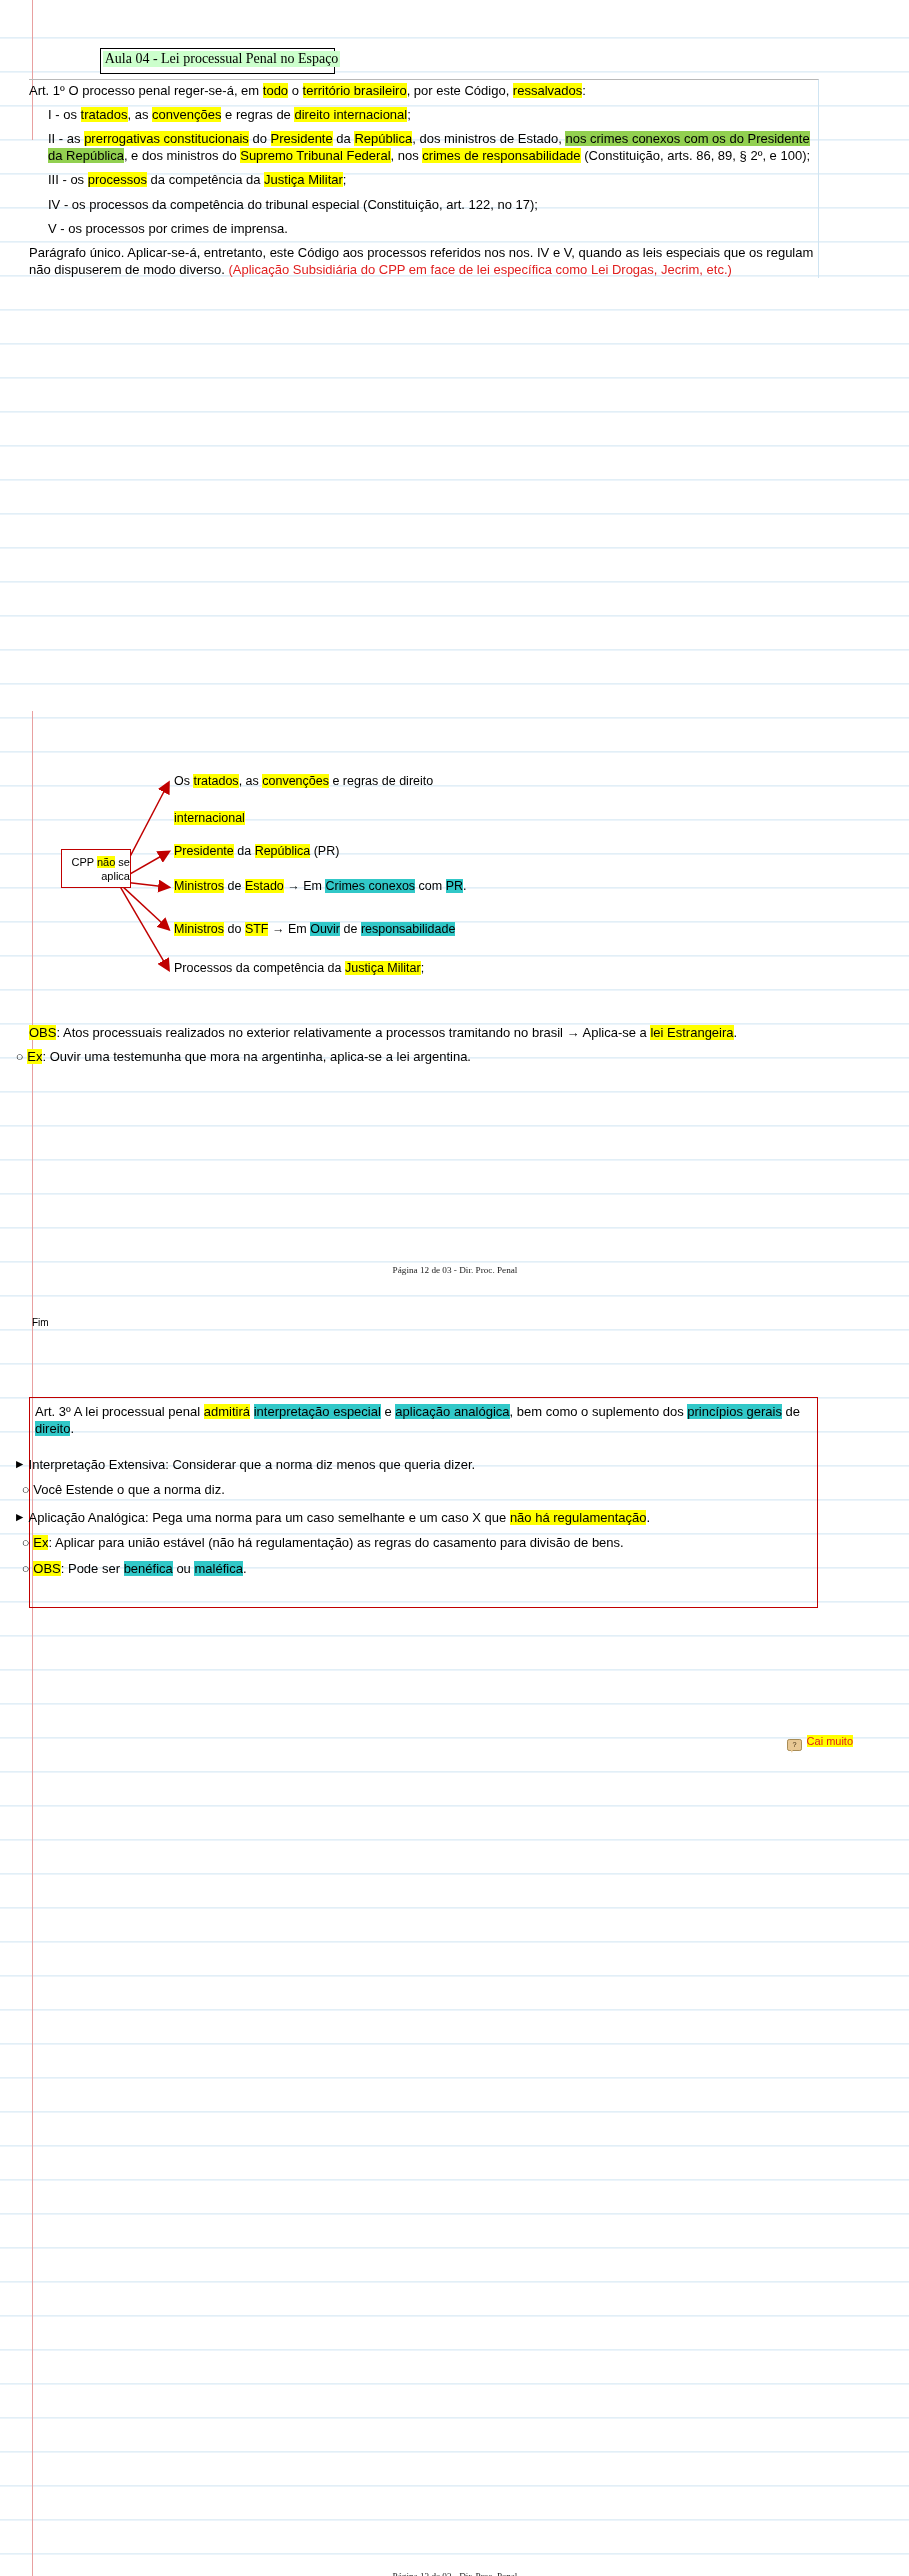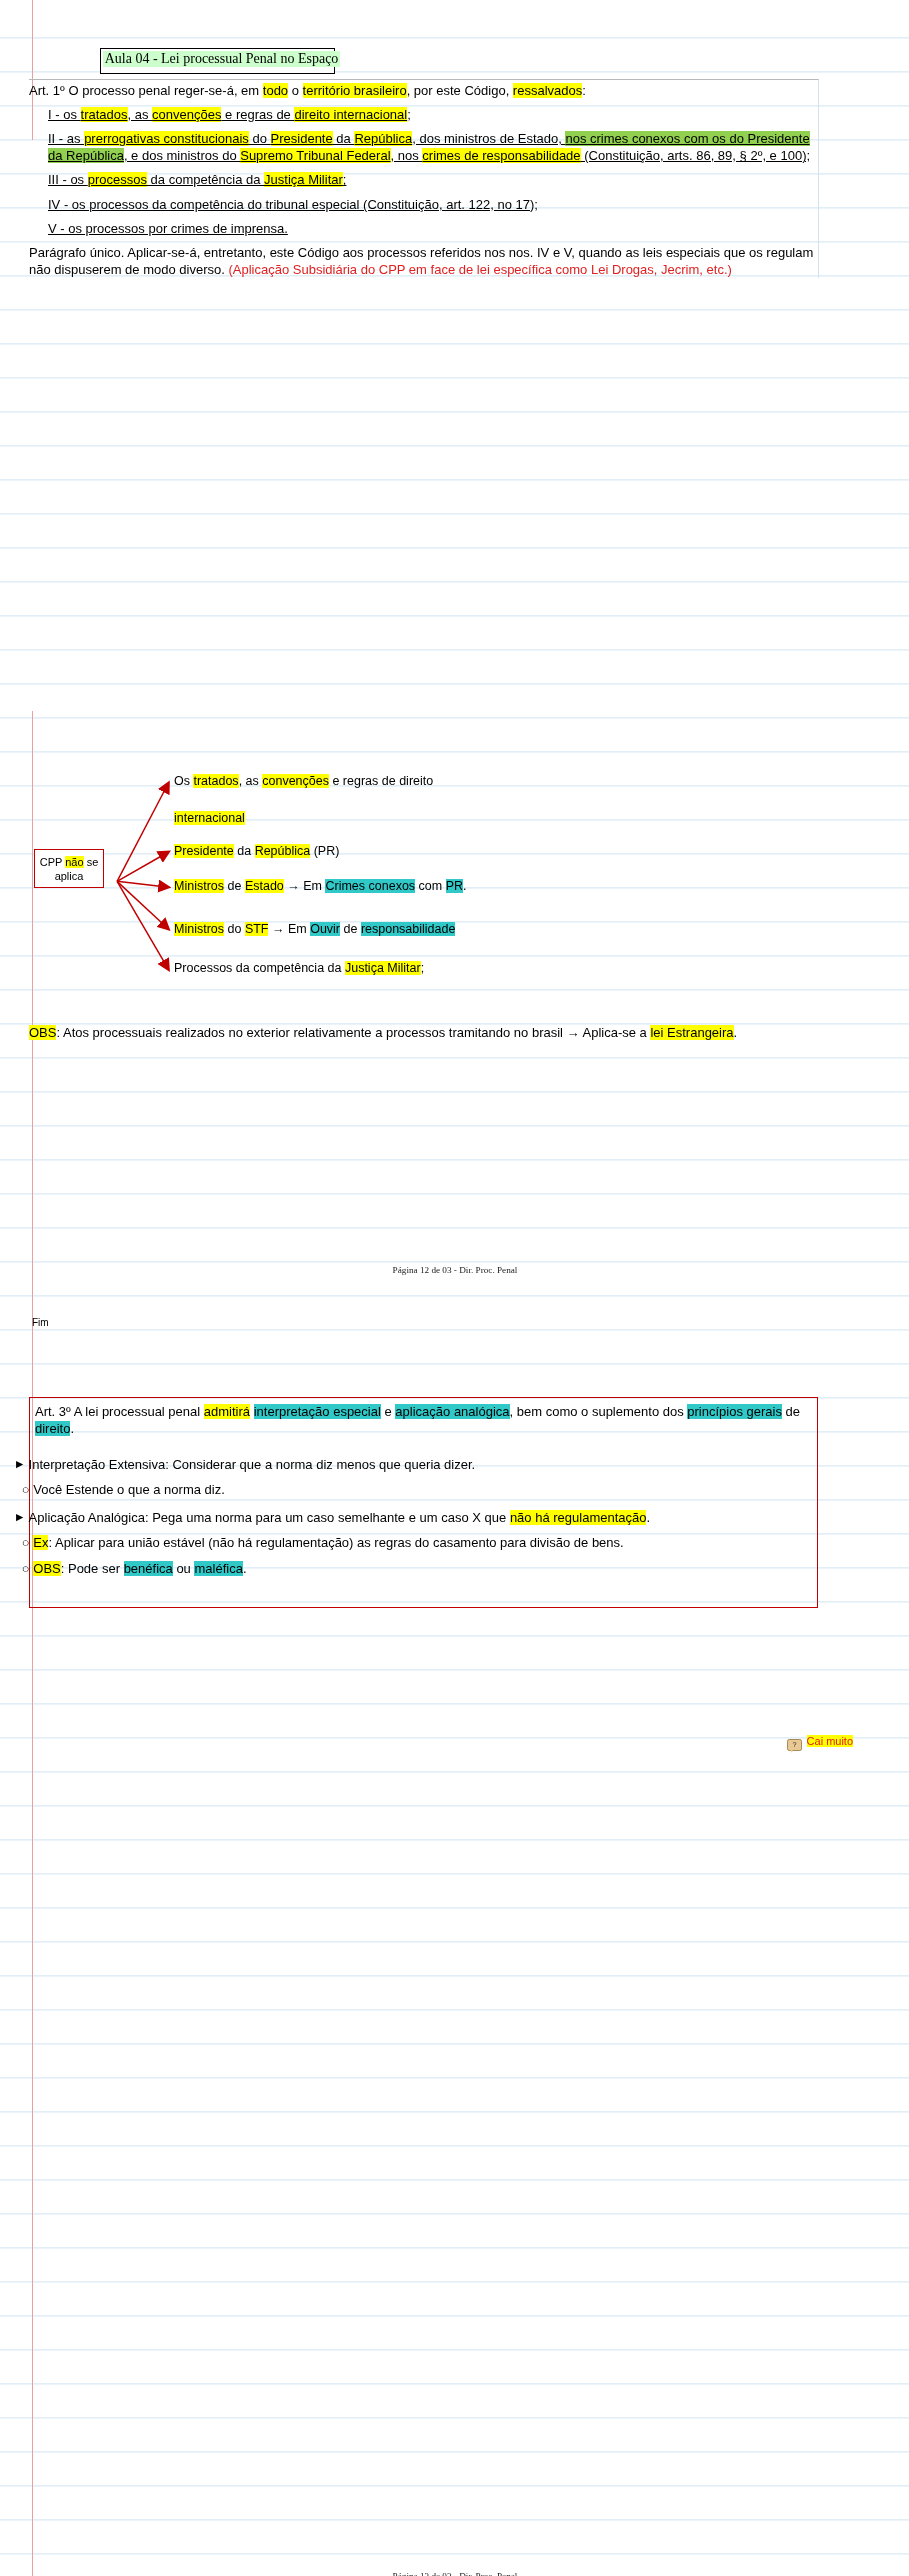--- a/index.html
+++ b/index.html
@@ -35,29 +35,29 @@
     white-space:nowrap;padding:0 1.5px;
   }
 
   
   #art1{
     position:absolute;left:29px;top:79px;width:789px;
     border-top:0.7px solid #b8b8b8;border-right:0.7px solid #cfe4f2;
     z-index:3;padding-top:1.5px;
   }
   #art1 p{margin:0 0 0 0;font-size:13px;line-height:17px;}
-  #art1 .ind{margin-left:19px;text-decoration:underline;}
+  #art1 .ind{margin-left:19px;}
   #art1 .gap{height:7.3px;}
 
   
   #diagram{position:absolute;left:29px;top:749px;width:800px;height:228px;z-index:4;}
   #cpp-box{
-    position:absolute;left:5px;top:100px;width:68px;height:37px;
+    position:absolute;left:32px;top:100px;width:68px;height:37px;
     border:1.1px solid #c00000;background:#fff;
-    display:flex;align-items:center;justify-content:center;text-align:center;
+    display:flex;align-items:center;justify-content:center;text-align:right;
     font-size:11px;line-height:14px;
   }
   #diagram svg{position:absolute;left:0;top:0;}
   .dline{position:absolute;font-size:12.5px;line-height:17px;white-space:nowrap;}
 
   
   #obs{position:absolute;left:29px;top:1024px;width:789px;z-index:3;font-size:13px;line-height:17px;}
   #obs .sub{margin-left:44px;text-indent:-13.2px;}
 
   
@@ -162,20 +162,23 @@
   <div class="dline" style="left:145px;top:94px;" id="db2"><span class="hl">Presidente</span><span> da </span><span class="hl">República</span><span> (PR)</span></div>
   <div class="dline" style="left:145px;top:129px;" id="db3"><span class="hl">Ministros</span><span> de </span><span class="hl">Estado</span><span> → Em </span><span class="hlc">Crimes conexos</span><span> com </span><span class="hlc">PR</span><span>.</span></div>
   <div class="dline" style="left:145px;top:172px;" id="db4"><span class="hl">Ministros</span><span> do </span><span class="hl">STF</span><span>  → Em </span><span class="hlc">Ouvir</span><span> de </span><span class="hlc">responsabilidade</span></div>
   <div class="dline" style="left:145px;top:211px;" id="db5"><span>Processos da competência da </span><span class="hl">Justiça Militar</span><span>;</span></div>
 </div>
 
 <div id="obs">
   <p style="margin:0;">
     <span class="hl">OBS</span><span>: Atos processuais realizados no exterior relativamente a processos tramitando no brasil → Aplica-se a </span><span class="hl">lei Estrangeira</span><span>.</span>
   </p>
+  <p class="sub" style="margin:7.3px 0 0 0;">
+    <span>○&nbsp;</span><span class="hl">Ex</span><span>: Ouvir uma testemunha que mora na argentinha, aplica-se a lei argentina.</span>
+  </p>
 </div>
 
 <div class="footer" style="top:1265px;">Página 12 de 03 - Dir. Proc. Penal</div>
 <div id="fim">Fim</div>
 
 <div id="art3-box"></div>
 <div id="art3">
   <p style="margin:0;">
     <span>Art. 3º  A lei processual penal </span><span class="hl">admitirá</span><span>&nbsp;</span><span class="hlc">interpretação especial</span><span> e </span><span class="hlc">aplicação analógica</span><span>, bem como o suplemento dos </span><span class="hlc">princípios gerais</span><span> de </span><span class="hlc">direito</span><span>.</span>
   </p>

